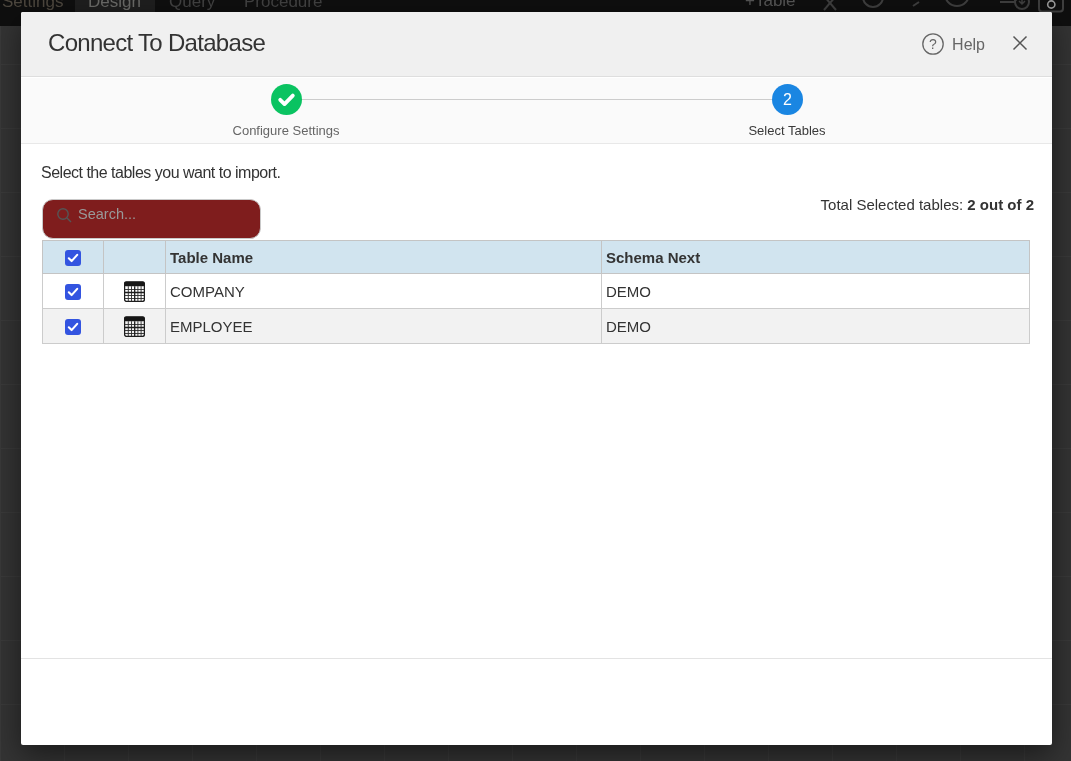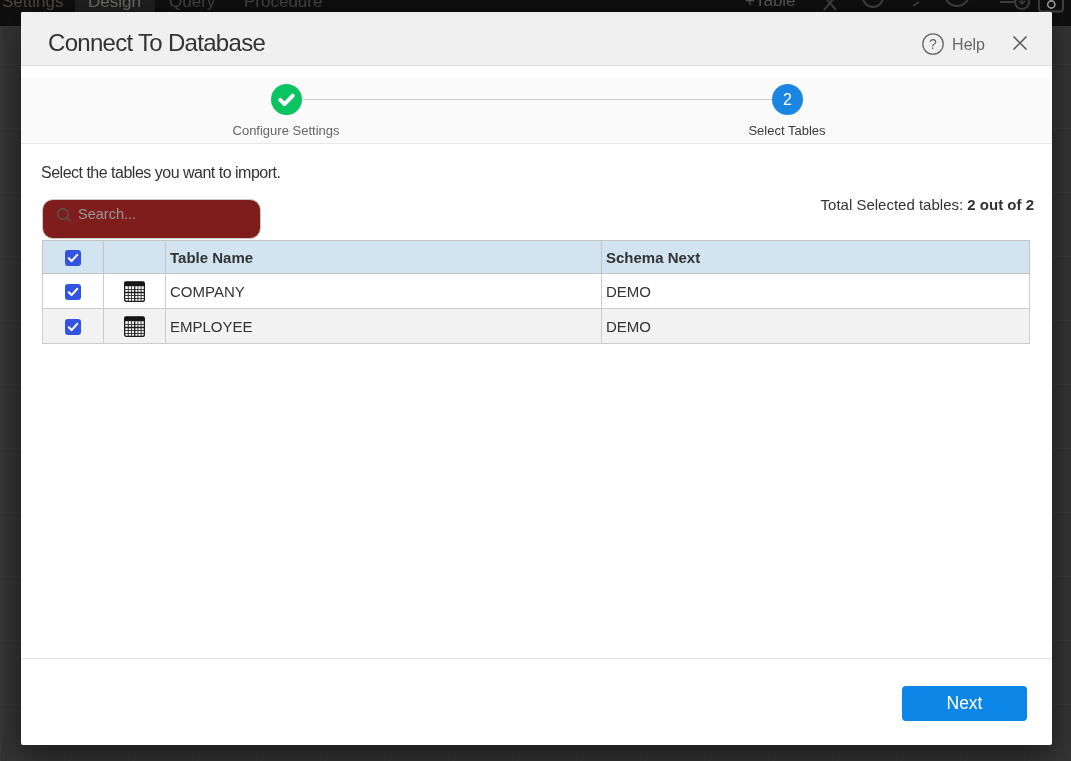--- a/index.html
+++ b/index.html
@@ -23,21 +23,21 @@
   .tab.t4 { left:244px; color:#424242; }
   .designbox { position:absolute; left:75px; top:-14px; width:80px; height:26px; background:#1f1f1f; }
   .plustable { position:absolute; left:745px; top:-9px; font-size:17px; color:#565656; }
   .topicons { position:absolute; right:0; top:0; }
   .modal {
     position:absolute; left:21px; top:12px; width:1031px; height:733px;
     background:#fff; border-radius:2px; z-index:2;
     box-shadow:0 10px 30px rgba(0,0,0,0.5);
   }
   .m-header {
-    position:absolute; left:0; top:0; width:100%; height:54px;
+    position:absolute; left:0; top:0; width:100%; height:65px;
     background:#f0f0f0; border-bottom:1px solid #dedede;
     border-radius:2px 2px 0 0;
   }
   .m-title {
     position:absolute; left:27px; top:17px; font-size:24px; letter-spacing:-0.7px; color:#333;
   }
   .help-q { position:absolute; right:108px; top:21px; }
   .help-txt { position:absolute; right:67px; top:24px; font-size:16px; color:#666; }
   .close-x { position:absolute; right:24px; top:23px; width:16px; height:16px; }
   .m-stepper {
@@ -211,15 +211,14 @@
               </svg>
             </td>
             <td>EMPLOYEE</td>
             <td>DEMO</td>
           </tr>
         </tbody>
       </table>
     </div>
 
     <div class="m-footer">
-      <div class="btn btn-next">Next</div>
     </div>
   </div>
 
 </body></html>

